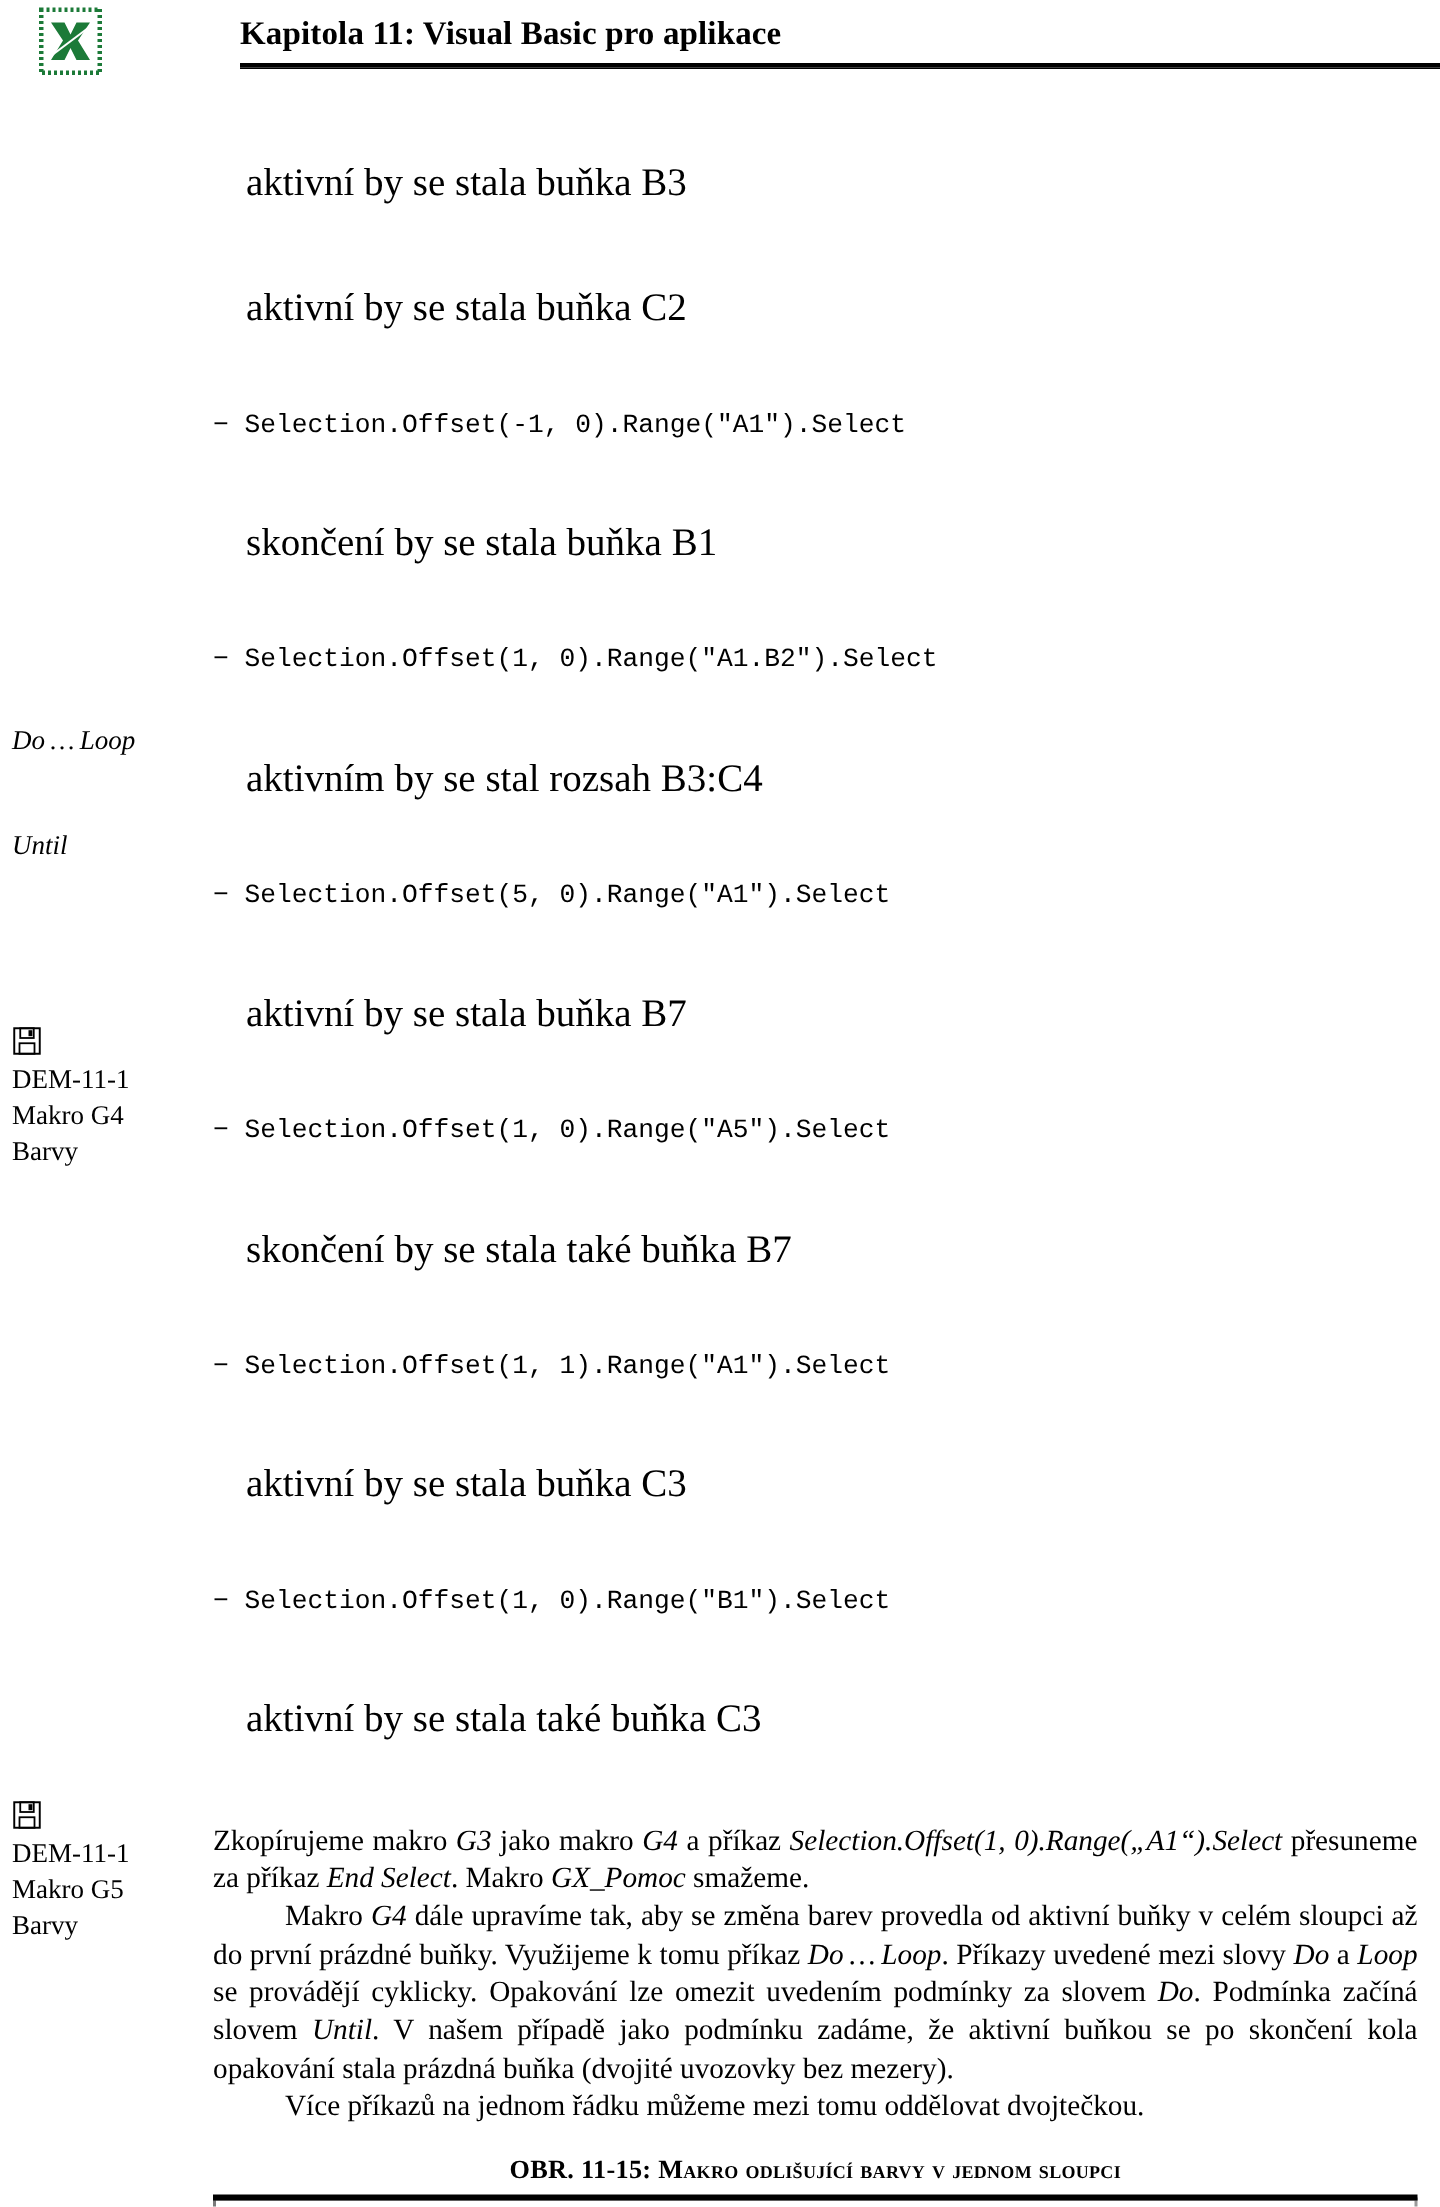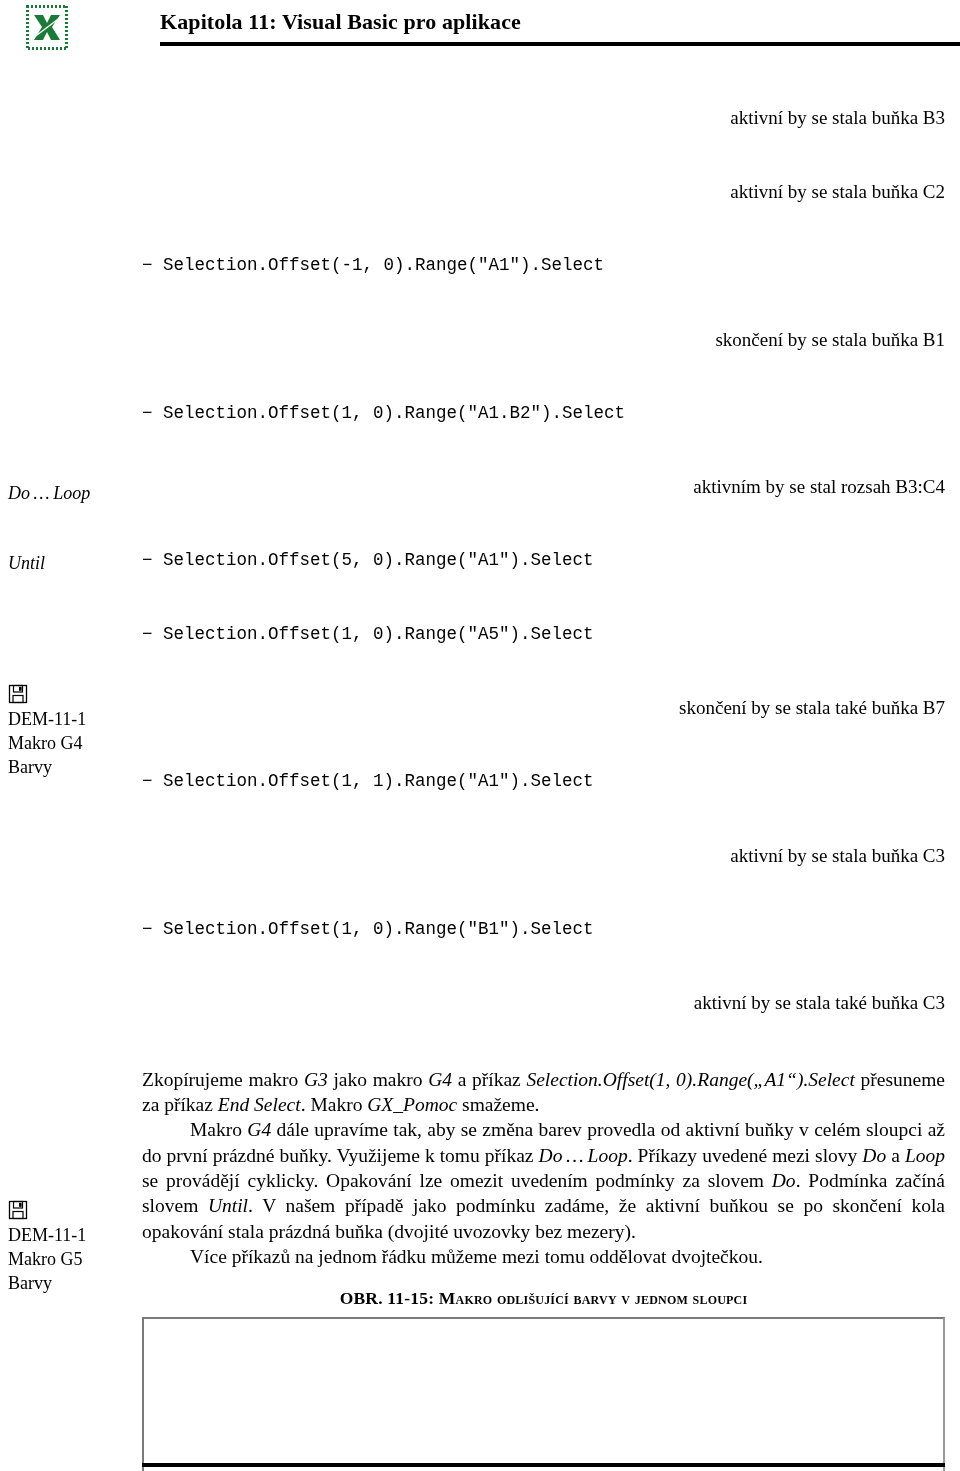--- a/index.html
+++ b/index.html
@@ -105,25 +105,24 @@
   
   .listing-plain {
     font-family: "Liberation Mono", "DejaVu Sans Mono", monospace;
     font-size: 17.5px;
     line-height: 1.40;
     white-space: pre;
   }
   .row-code { white-space: pre; }
   .row-desc {
     font-family: "Liberation Serif", "DejaVu Serif", serif;
-    font-size: 19px;
+    font-size: 26px;
     padding-left: 22px;
     white-space: pre;
     line-height: 1.32;
-    text-align: right;
   }
 
   
   p.body {
     margin: 0;
     font-size: 19.5px;
     line-height: 1.30;
     text-align: justify;
     text-justify: inter-word;
   }
@@ -218,20 +217,21 @@
   <div class="content">
 
     <div class="listing-plain">
       <div class="row-desc">aktivní by se stala buňka B3</div>
       <div class="row-desc">aktivní by se stala buňka C2</div>
       <div class="row-code">− Selection.Offset(-1, 0).Range("A1").Select</div>
       <div class="row-desc">skončení by se stala buňka B1</div>
       <div class="row-code">− Selection.Offset(1, 0).Range("A1.B2").Select</div>
       <div class="row-desc">aktivním by se stal rozsah B3:C4</div>
       <div class="row-code">− Selection.Offset(5, 0).Range("A1").Select</div>
+      <div class="row-desc">aktivní by se stala buňka B7</div>
       <div class="row-code">− Selection.Offset(1, 0).Range("A5").Select</div>
       <div class="row-desc">skončení by se stala také buňka B7</div>
       <div class="row-code">− Selection.Offset(1, 1).Range("A1").Select</div>
       <div class="row-desc">aktivní by se stala buňka C3</div>
       <div class="row-code">− Selection.Offset(1, 0).Range("B1").Select</div>
       <div class="row-desc">aktivní by se stala také buňka C3</div>
     </div>
 
     <p class="body" style="margin-top:2px;"><span>Zkopírujeme makro </span><span class="it">G3</span><span> jako makro </span><span class="it">G4</span><span> a příkaz </span><span class="it">Selection.Offset(1, 0).Range(„A1“).Select</span><span> přesuneme za příkaz </span><span class="it">End Select</span><span>. Makro </span><span class="it">GX_Pomoc</span><span> smažeme.</span></p>
 

